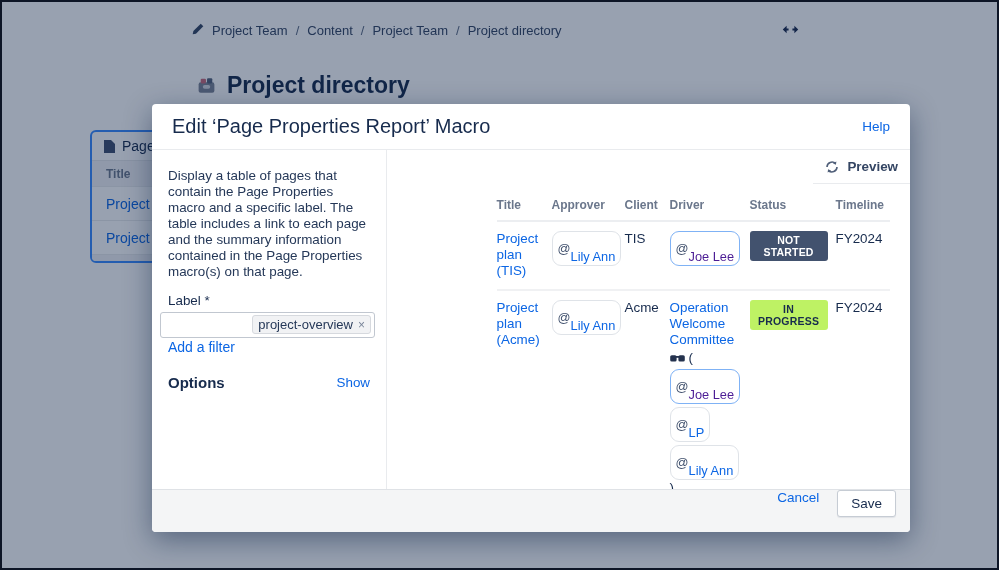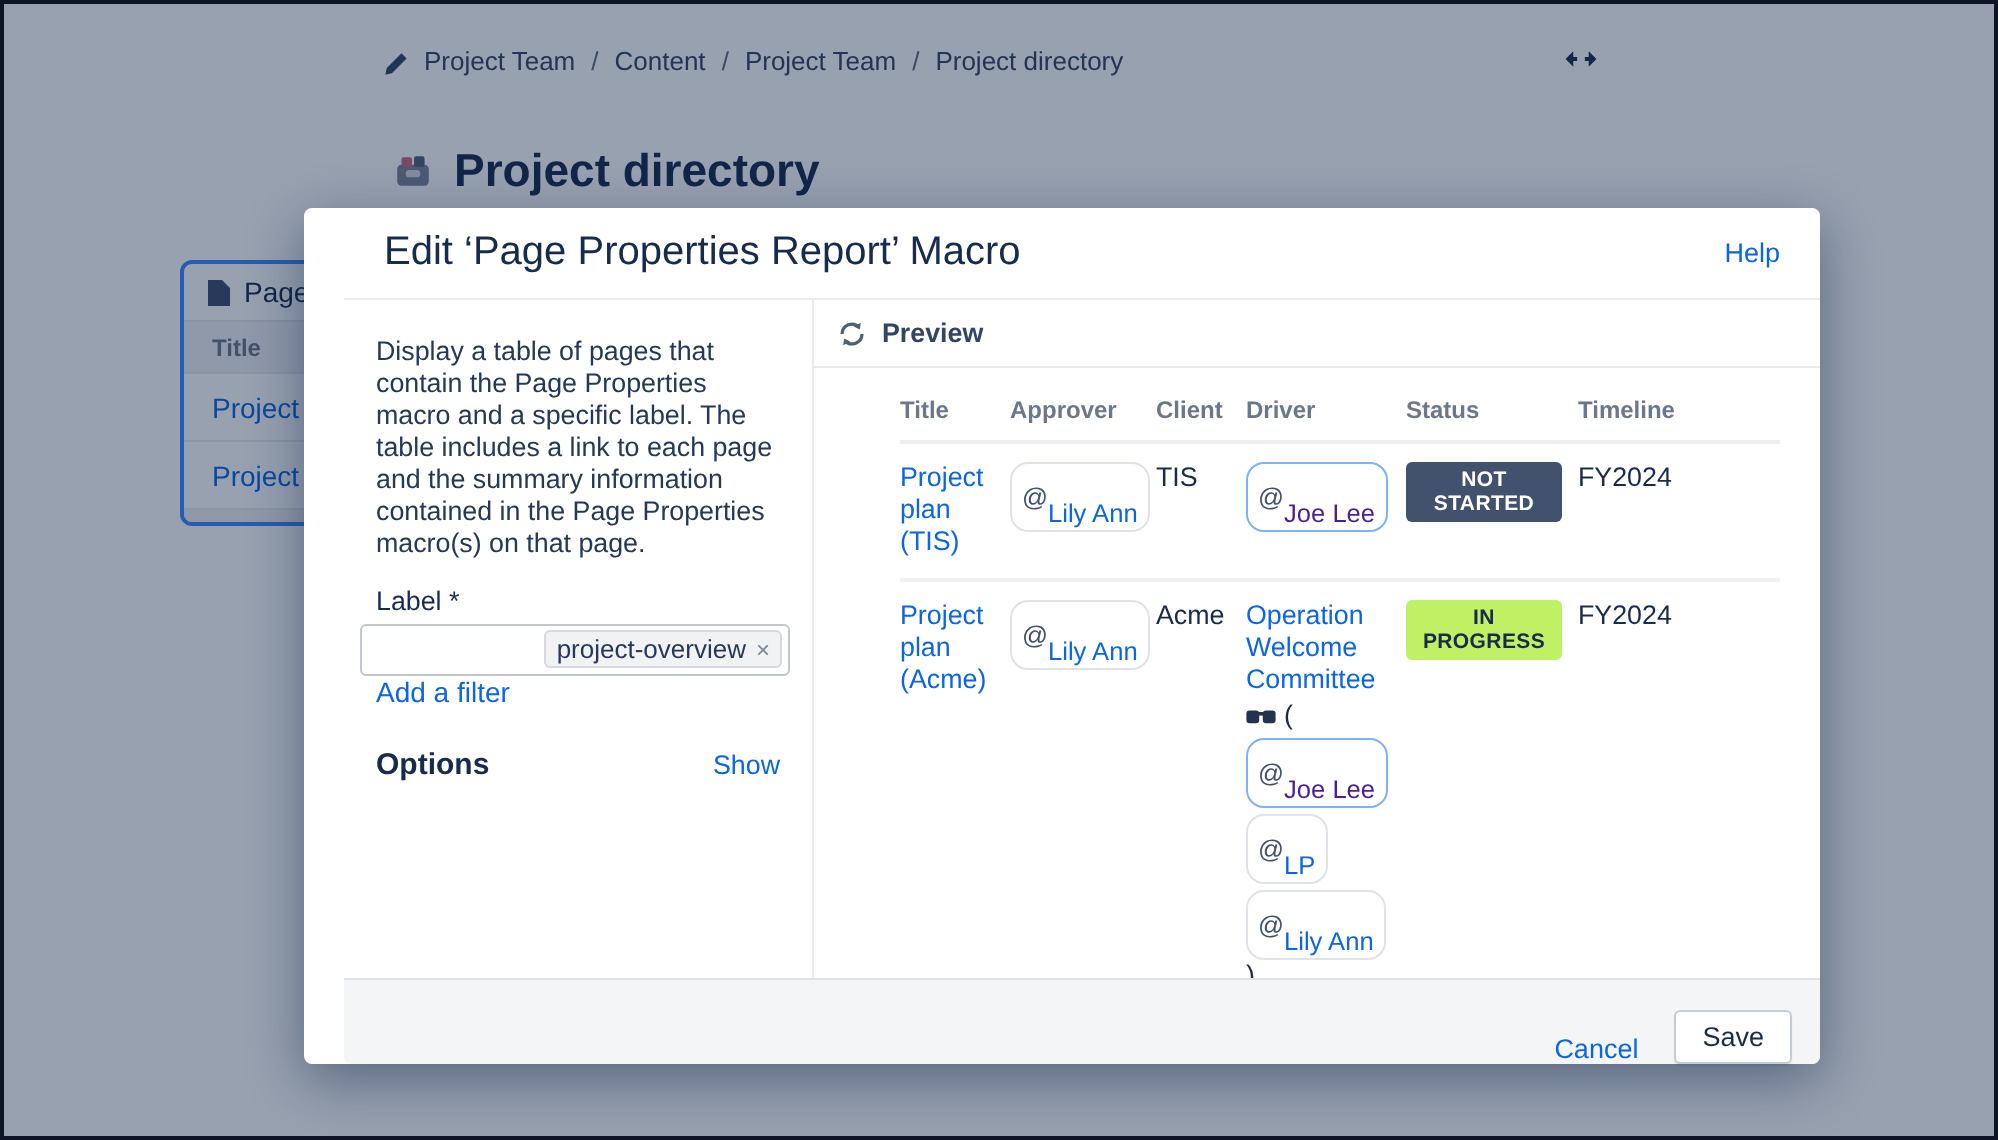--- a/index.html
+++ b/index.html
@@ -3,21 +3,21 @@
 <meta charset="utf-8">
 <style>
   html,body { margin:0; padding:0; background:#fff; }
   .frame {
     position:relative; width:999px; height:570px; box-sizing:border-box;
     border:2px solid #0d1526; overflow:hidden; background:#ffffff;
     font-family:"Liberation Sans", sans-serif;
   }
   
   .breadcrumb {
-    position:absolute; left:190px; top:21px; display:flex; align-items:flex-end;
+    position:absolute; left:190px; top:21px; display:flex; align-items:flex-start;
     gap:8px; font-size:13px; color:#344563; z-index:1;
   }
   .breadcrumb .crumb { cursor:pointer; }
   .breadcrumb .sep { color:#5e6c84; }
   .width-toggle { position:absolute; left:780px; top:22px; z-index:1; cursor:pointer; }
   .page-title {
     position:absolute; left:194px; top:70px; display:flex; align-items:center;
     gap:10px; font-size:23px; font-weight:700; color:#172B4D; z-index:1;
   }
   .panel {
@@ -35,42 +35,42 @@
   .panel-row .p-link { color:#0C66E4; cursor:pointer; }
   .panel-row .p-tl { color:#172B4D; }
   .panel-foot { height:10px; background:#f1f2f4; border-top:1px solid #e8eaed; }
 
   .blanket { position:absolute; inset:0; background:rgba(9,30,66,0.42); z-index:5; }
 
   
   .modal {
     position:absolute; left:150px; top:102px; width:758px; height:428px;
     box-sizing:border-box; background:#fff; border-radius:4px; z-index:10;
-    box-shadow:0 8px 28px rgba(9,30,66,0.45); display:flex; flex-direction:column;padding-left:20px;
+    box-shadow:0 8px 28px rgba(9,30,66,0.45); display:flex; flex-direction:column;
   }
   .m-header { flex:0 0 45px; display:flex; align-items:center; justify-content:space-between;
     padding:0 20px; border-bottom:1px solid #e9ebee; }
   .m-title { font-size:20px; font-weight:500; color:#172B4D; }
   .m-help { font-size:13.5px; color:#0C66E4; cursor:pointer; }
   .m-body { flex:1; display:flex; min-height:0; }
   .m-left { flex:0 0 235px; width:235px; box-sizing:border-box; border-right:1px solid #e9ebee;
     padding:18px 14px 0 16px; }
   .desc { font-size:13.4px; line-height:16px; color:#253858; margin:0 0 13px 0; }
   .field-label { font-size:13.4px; color:#172B4D; margin:0 0 4px 0; }
   .label-input { border:1px solid #c1c7d0; border-radius:3px; background:#fff;
     padding:2px 3px; min-height:20px; margin:0 -3px 0 -8px; cursor:text;text-align:right; }
   .tag { display:inline-flex; align-items:center; gap:5px; background:#f1f2f4;
     border:1px solid #d6d9de; border-radius:3px; padding:1px 5px; font-size:13px; color:#253858; }
   .tag .x { color:#7a869a; font-size:12px; cursor:pointer; line-height:1; }
   .add-filter { display:inline-block; font-size:14px; color:#0C66E4; cursor:pointer; }
   .options-row { margin-top:18px; display:flex; justify-content:space-between; align-items:center; padding-right:2px; }
   .options-h { font-size:15px; font-weight:700; color:#172B4D; }
   .show-link { font-size:13.4px; color:#0C66E4; cursor:pointer; }
 
-  .m-right { flex:1; display:flex; flex-direction:column; min-width:0; }
+  .m-right { flex:1; display:flex; flex-direction:column; min-width:0;align-items:flex-end; }
   .preview-head { flex:0 0 33px; display:flex; align-items:center; gap:8px; padding:0 12px;
     border-bottom:1px solid #e9ebee; }
   .preview-title { font-size:13.4px; font-weight:700; color:#344563; }
   .preview-body { padding:12px 20px 0 43px; }
   .prow { display:grid; grid-template-columns:55px 73px 45px 80px 86px 1fr; }
   .phead .pcell { font-size:12px; font-weight:700; color:#6B778C; padding:2px 6px 8px 0; }
   .phead { border-bottom:2px solid #eceef1; }
   .pdata { border-bottom:2px solid #f0f1f3; }
   .pdata .pcell { padding:9px 6px 10px 0; font-size:13.4px; color:#172B4D; line-height:16px; }
   .plink { color:#0C66E4; text-decoration:none; cursor:pointer; }
@@ -82,21 +82,21 @@
   .mention.active .mname { color:#4c1d95; }
   .badge { display:inline-block; border-radius:3px; padding:3px 7px; font-size:10.5px;
     font-weight:700; line-height:12px; text-align:center; letter-spacing:0.2px;
     max-width:64px; text-transform:uppercase; }
   .badge.ns { background:#42526E; color:#ffffff; }
   .badge.ip { background:#bef264; color:#172B4D; }
   .dline { margin-top:2px; display:flex; align-items:center; gap:4px; color:#172B4D; }
   .dmention { margin-top:3px; }
   .paren { color:#172B4D; }
 
-  .m-footer { flex:0 0 42px; display:flex; align-items:flex-end; justify-content:flex-end;
+  .m-footer { flex:0 0 42px; display:flex; align-items:flex-start; justify-content:flex-end;
     gap:18px; padding:0 14px; background:#f4f5f6; border-top:1px solid #dfe2e6;
     border-radius:0 0 4px 4px; }
   .cancel-link { font-size:13.5px; color:#0C66E4; cursor:pointer; }
   .save-btn { background:#fff; border:1px solid #c6ccd4; border-radius:3px; padding:5px 13px;
     font-size:13.5px; color:#172B4D; font-family:inherit; cursor:pointer;
     box-shadow:0 1px 1px rgba(9,30,66,0.08); }
   svg { display:block; }
 </style>
 </head>
 <body>

